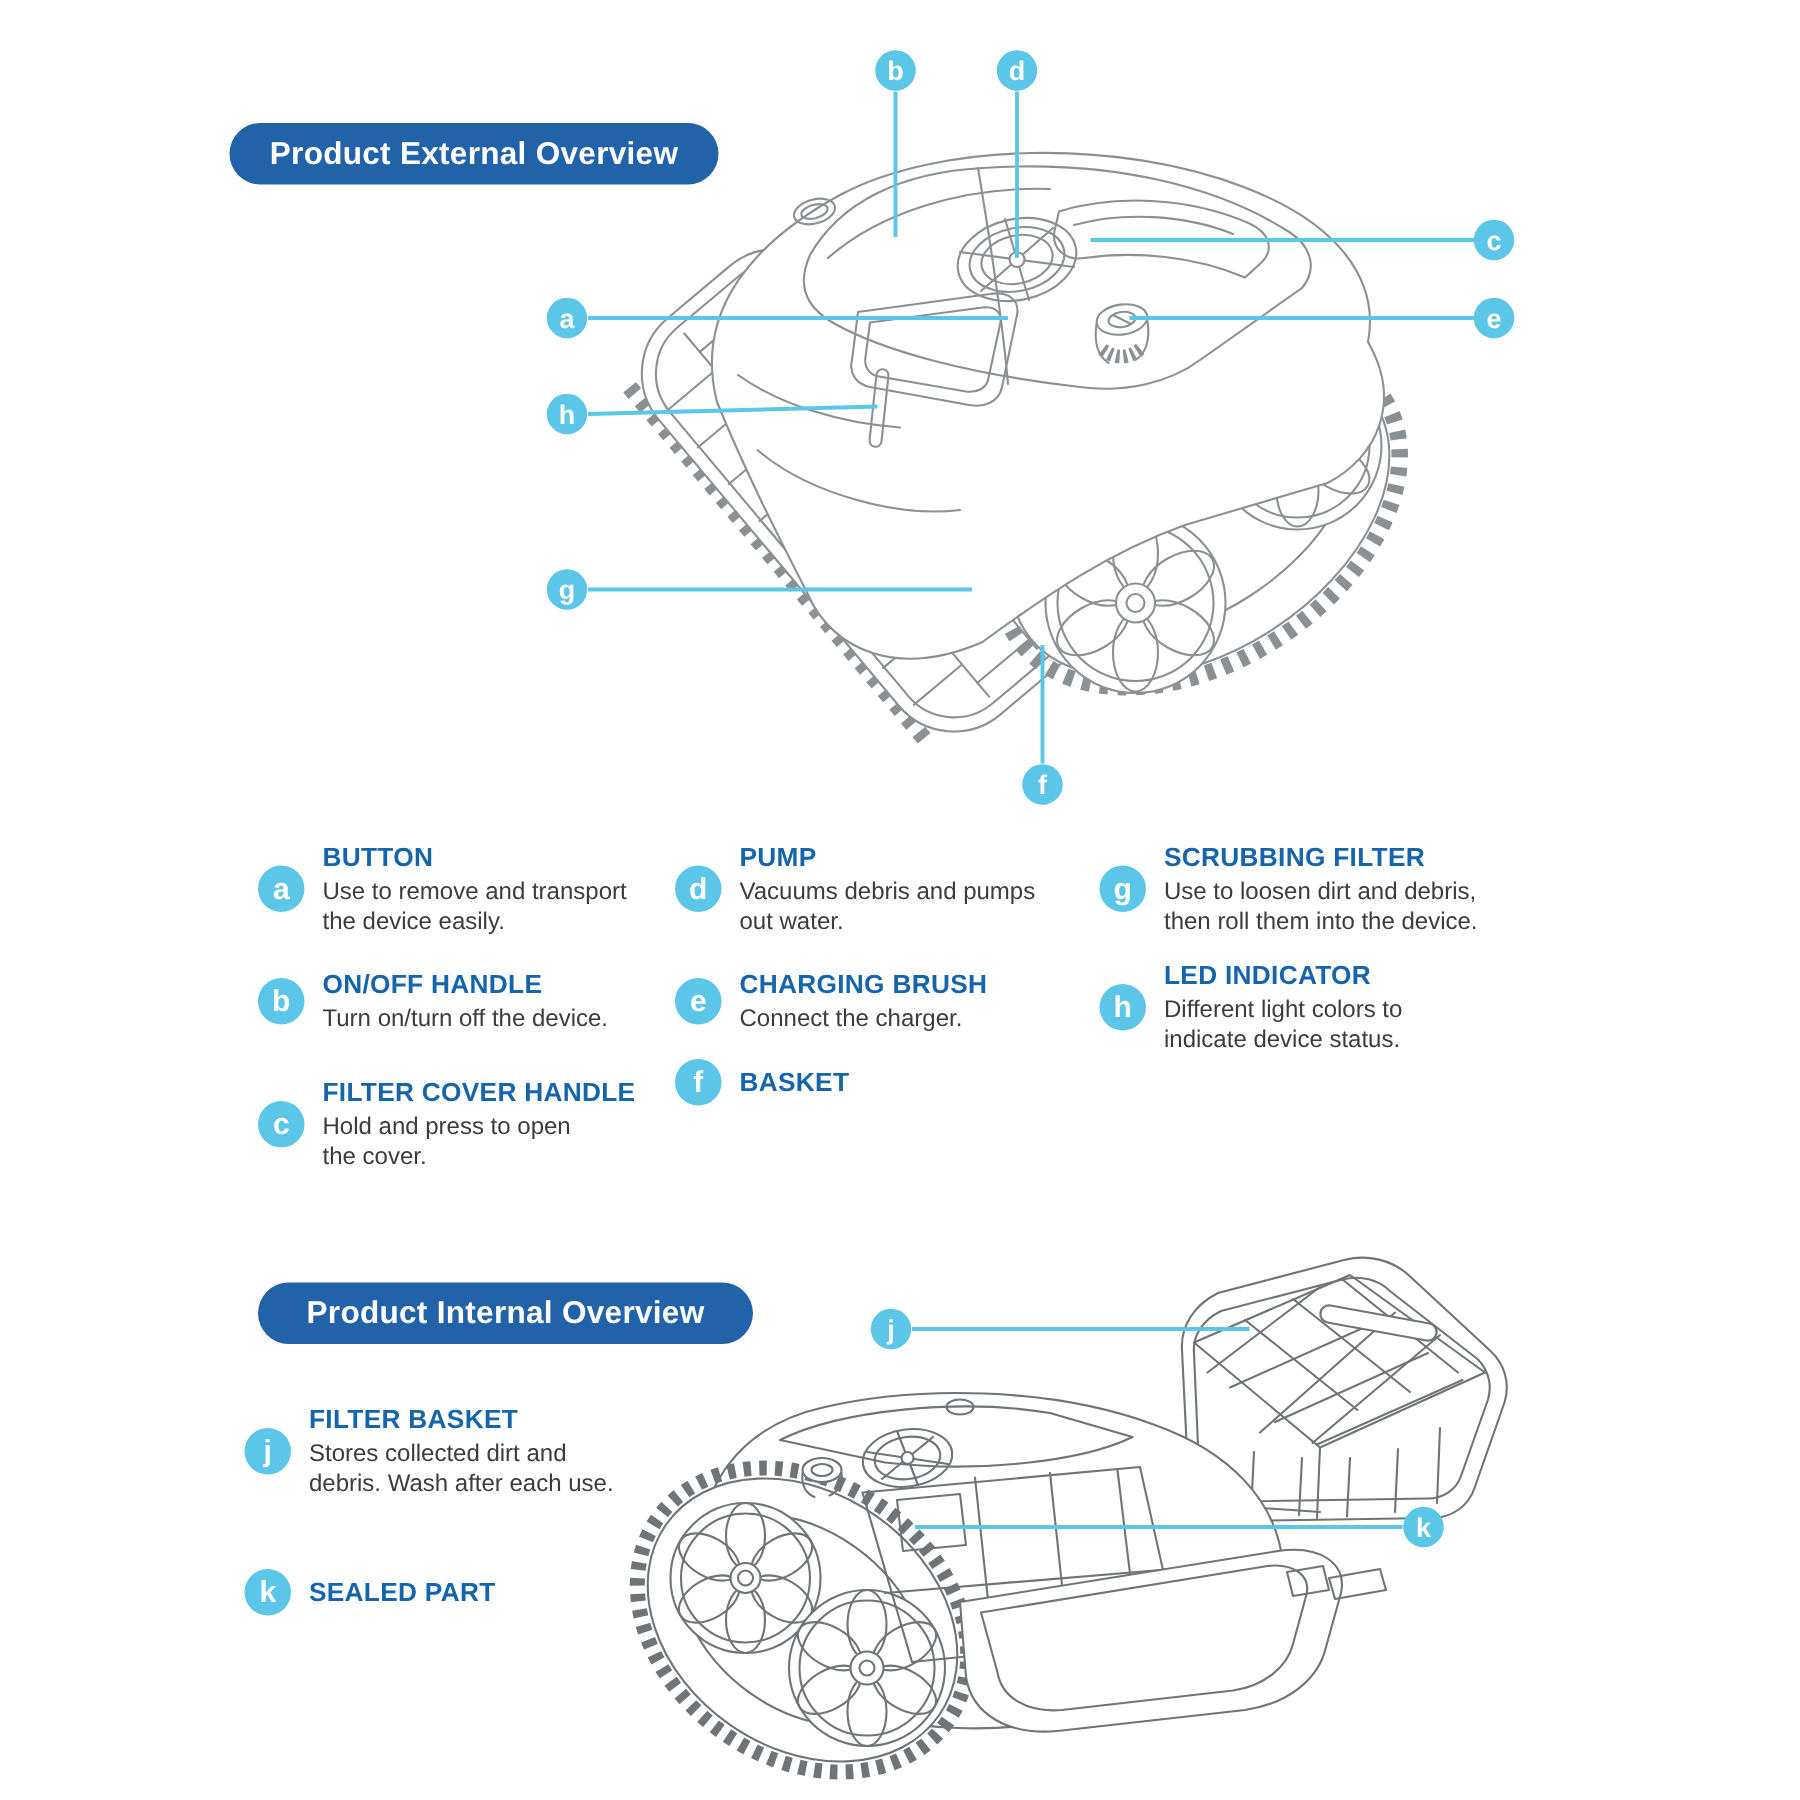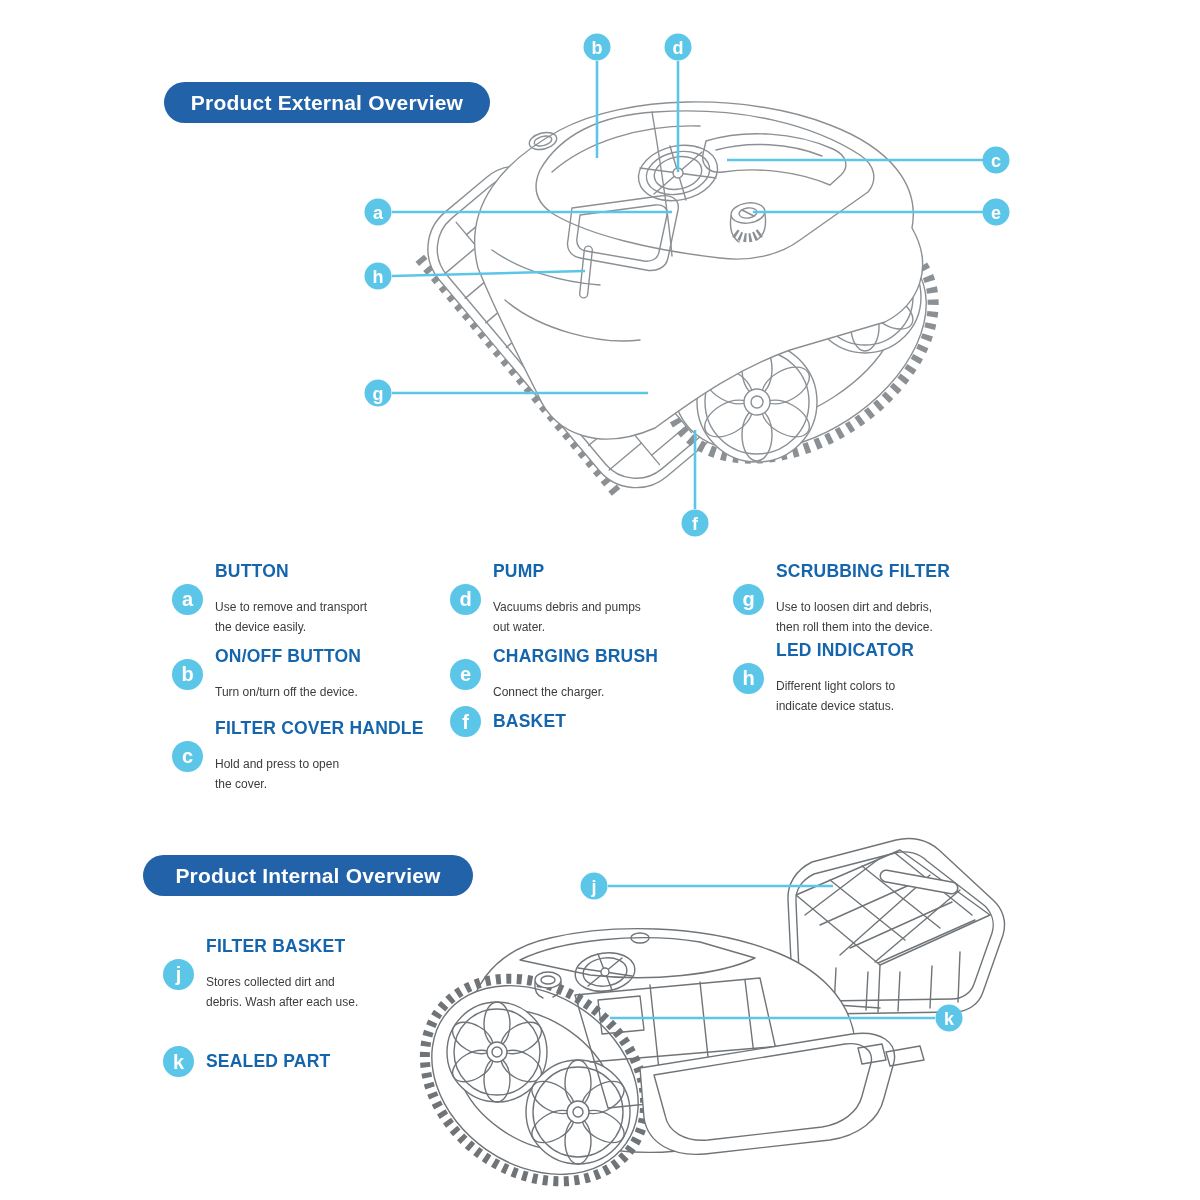--- a/index.html
+++ b/index.html
@@ -22,36 +22,36 @@
     transform:translate(-50%,-50%);
   }
   .legend-item { position:absolute; display:flex; align-items:center; gap:12px; }
   .legend-badge {
     flex:none; width:31px; height:31px; border-radius:50%;
     background:var(--callout,#5BC6E8); color:#fff;
     font-size:20px; font-weight:bold; line-height:1;
     display:flex; align-items:center; justify-content:center;
   }
   .legend-title { color:var(--heading,#1565AD); font-size:17.5px; font-weight:bold; letter-spacing:.2px; }
-  .legend-desc { color:var(--text,#3C3C3C); font-size:12px; line-height:19.5px; white-space:pre-line; margin-top:16px; }
+  .legend-desc { color:var(--text,#3C3C3C); font-size:16px; line-height:19.5px; white-space:pre-line; margin-top:3px; }
   svg { position:absolute; left:0; top:0; }
   .art, .arti { fill:none; stroke:var(--art_external,#8B9094); stroke-width:1.4; stroke-linecap:round; stroke-linejoin:round; }
   .arti { stroke:var(--art_internal,#6F7478); }
   .fillw { fill:#fff; }
   .teeth  { fill:none; stroke:var(--art_external,#8B9094); stroke-width:11; stroke-dasharray:5.5 6.5; }
   .teethi { fill:none; stroke:var(--art_internal,#6F7478); stroke-width:10; stroke-dasharray:5 5.5; }
   .ribs  { fill:none; stroke:var(--art_external,#8B9094); stroke-width:9; stroke-dasharray:2.5 2.5; }
   .leader { stroke:var(--leader,#5BC6E8); stroke-width:2.6; fill:none; }
   .capw { fill:none; stroke:#fff; stroke-width:10; stroke-linecap:round; }
   .caph { fill:none; stroke:var(--art_internal,#6F7478); stroke-width:13; stroke-linecap:round; }
 </style>
 </head>
 <body>
 
-<div class="section-badge" style="left:164px; top:82px; width:326px;">Product External Overview</div>
+<div class="section-badge" style="left:153px; top:82px; width:326px;">Product External Overview</div>
 
 <svg width="1200" height="560" viewBox="0 0 1200 560">
 
   <g transform="rotate(50 575 325)">
     <path class="teeth" d="M 424 401 H 732"></path>
     <rect class="art fillw" x="405" y="250" width="345" height="150" rx="48"></rect>
     <rect class="art" x="414" y="259" width="327" height="132" rx="40"></rect>
     <line class="art" x1="424" y1="305" x2="732" y2="305"></line>
     <line class="art" x1="420" y1="350" x2="736" y2="350"></line>
     <g class="art">
@@ -187,21 +187,21 @@
   <div class="legend-badge">a</div>
   <div>
     <div class="legend-title">BUTTON</div>
     <div class="legend-desc">Use to remove and transport
 the device easily.</div>
   </div>
 </div>
 <div class="legend-item" style="left:172px; top:646px">
   <div class="legend-badge">b</div>
   <div>
-    <div class="legend-title">ON/OFF BUTTON</div>
+    <div class="legend-title">ON/OFF HANDLE</div>
     <div class="legend-desc">Turn on/turn off the device.</div>
   </div>
 </div>
 <div class="legend-item" style="left:172px; top:718px">
   <div class="legend-badge">c</div>
   <div>
     <div class="legend-title">FILTER COVER HANDLE</div>
     <div class="legend-desc">Hold and press to open
 the cover.</div>
   </div>
@@ -237,21 +237,21 @@
 </div>
 <div class="legend-item" style="left:733px; top:640px">
   <div class="legend-badge">h</div>
   <div>
     <div class="legend-title">LED INDICATOR</div>
     <div class="legend-desc">Different light colors to
 indicate device status.</div>
   </div>
 </div>
 
-<div class="section-badge" style="left:143px; top:855px; width:330px;">Product Internal Overview</div>
+<div class="section-badge" style="left:172px; top:855px; width:330px;">Product Internal Overview</div>
 
 <svg width="1200" height="380" viewBox="0 820 1200 380" style="top:820px">
 
   <g>
     <path class="arti fillw" d="M 793 1002 L 788 900 C 787 884 796 870 812 862 L 896 840 C 912 836 928 840 939 850 L 993 900 C 1003 909 1007 922 1003 935 L 983 992 C 979 1004 968 1012 954 1012 L 824 1014 C 808 1014 795 1010 793 1002 Z"></path>
     <path class="arti" d="M 800 995 L 796 902 C 795 890 802 880 814 874 L 895 853 C 907 850 919 853 927 861 L 985 906 C 992 913 995 923 992 933 L 974 984 C 971 993 962 999 952 999 L 826 1001 C 814 1001 801 1002 800 995 Z"></path>
     <path class="arti" d="M 796 895 L 900 850 L 990 915 L 880 965 Z"></path>
     <line class="arti" x1="820" y1="925" x2="925" y2="878"></line>
     <line class="arti" x1="850" y1="948" x2="952" y2="902"></line>
     <line class="arti" x1="878" y1="963" x2="975" y2="920"></line>

